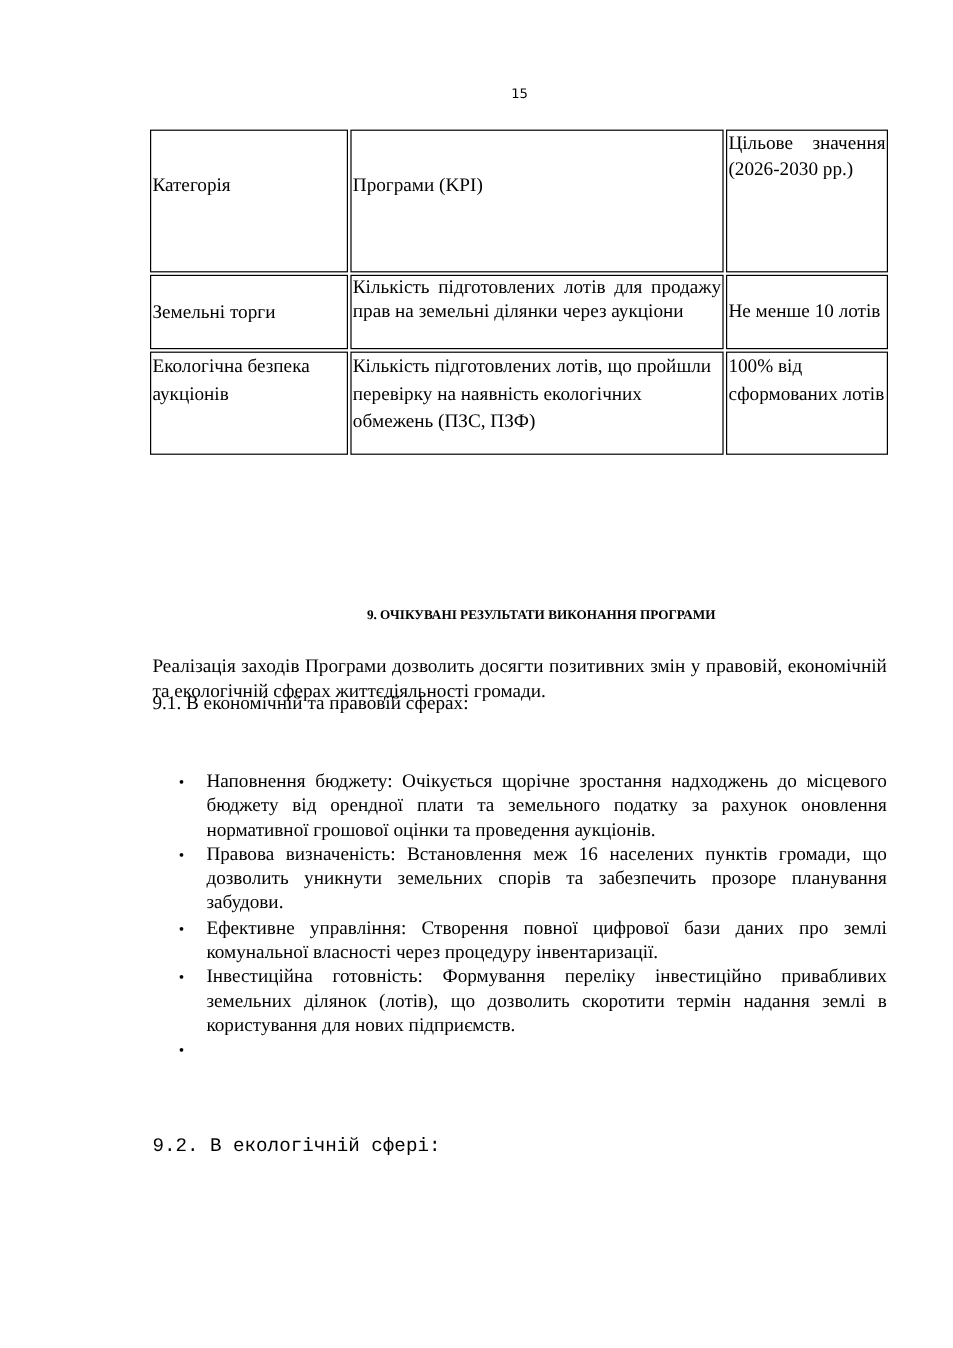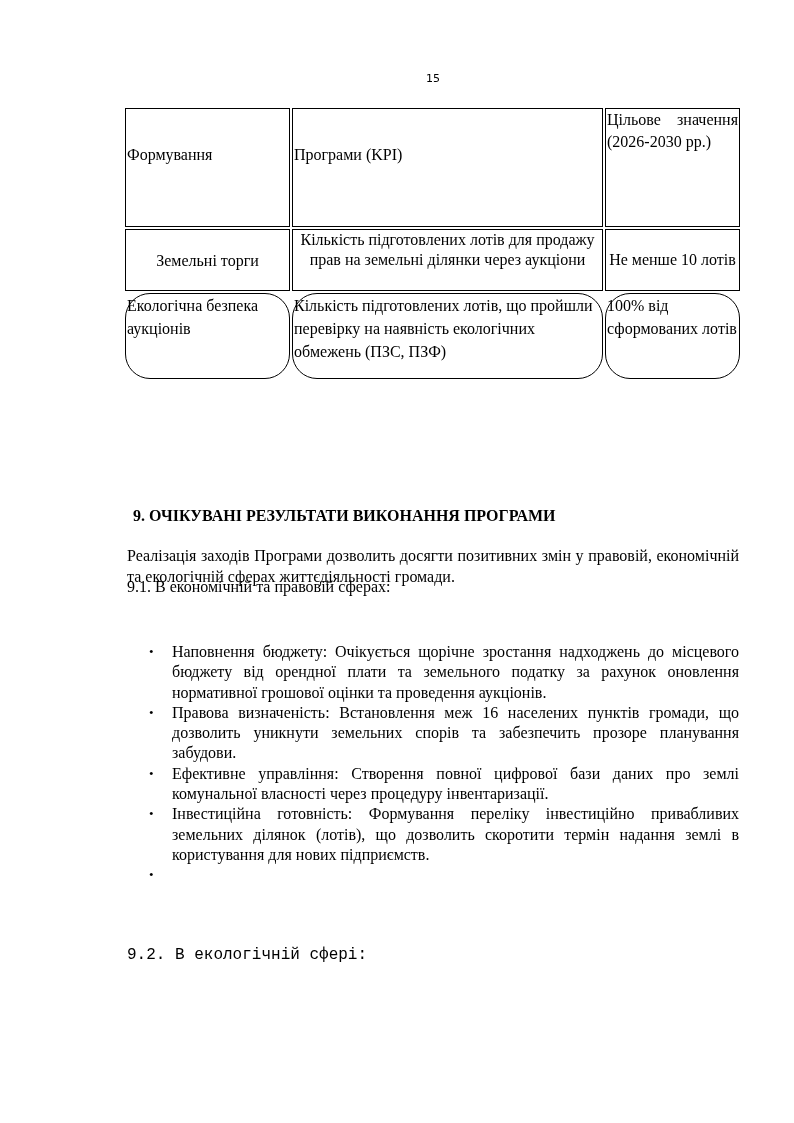--- a/index.html
+++ b/index.html
@@ -38,33 +38,34 @@
       vertical-align: top;
       padding: 0 1px;
     }
     .c1 { width: 161px; }
     .c2 { width: 307px; }
     .c3 { width: 131px; }
     .just { text-align: justify; }
     .tight { line-height: 20px; }
     .vmid { vertical-align: middle !important; }
     .r-head td { height: 91px; }
-    .r1 td { height: 60px; text-align: center; }
-    .r2 td { height: 84px; border-radius: 25px; }
+    .r1 td { height: 60px; }
+    .r2 td { height: 84px; }
     .r3 td { height: 84px; }
     .r-head .c1, .r-head .c2 { vertical-align: middle; padding-bottom: 26px; }
     .r-head .c3 { line-height: 22px; }
 
     h2.section-title {
       position: absolute;
       top: 507px;
-      left: 133px;
+      left: 145px;
       width: 612px;
       margin: 0;
-      font-size: 16px;
+      text-align: center;
+      font-size: 11px;
       font-weight: bold;
     }
     .para {
       position: absolute;
       left: 127px;
       width: 612px;
       font-size: 16px;
       line-height: 21px;
       text-align: justify;
       margin: 0;
@@ -96,21 +97,21 @@
     }
   </style>
 </head>
 <body>
 
 <div class="page-number">15</div>
 
 <table class="kpi">
   <tbody>
       <tr class="r-head">
-    <td class="c1">Формування</td>
+    <td class="c1">Категорія</td>
     <td class="c2">Програми (KPI)</td>
     <td class="c3 just">Цільове значення (2026-2030 рр.)</td>
   </tr>
   <tr class="r1">
     <td class="c1 vmid">Земельні торги</td>
     <td class="c2 just tight">Кількість підготовлених лотів для продажу прав на земельні ділянки через аукціони</td>
     <td class="c3 just tight vmid">Не менше 10 лотів</td>
   </tr>
   <tr class="r2">
     <td class="c1">Екологічна безпека аукціонів</td>

